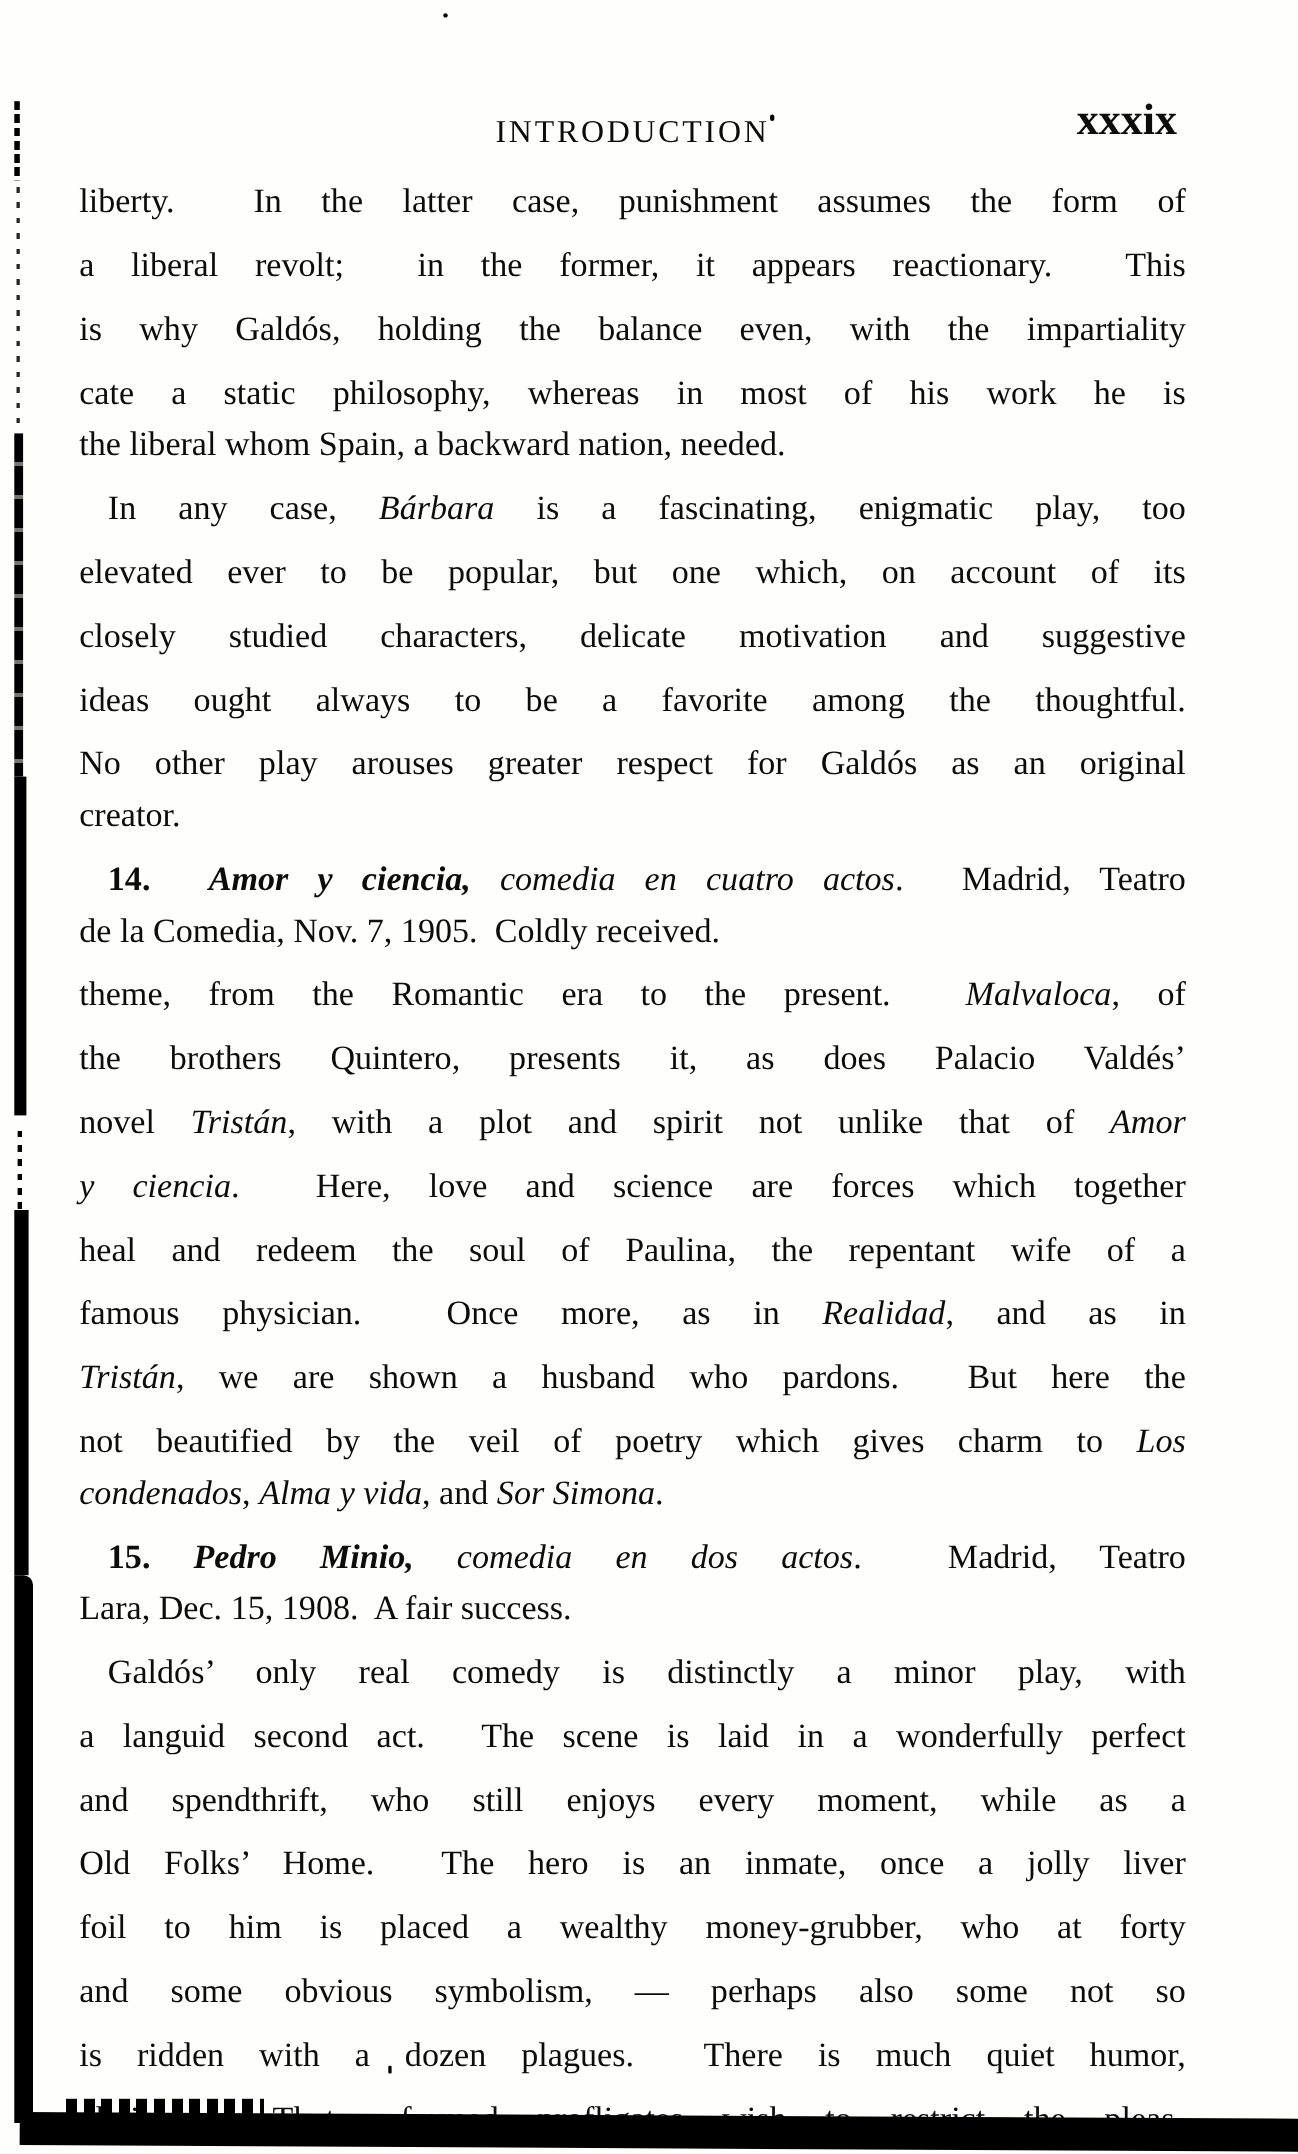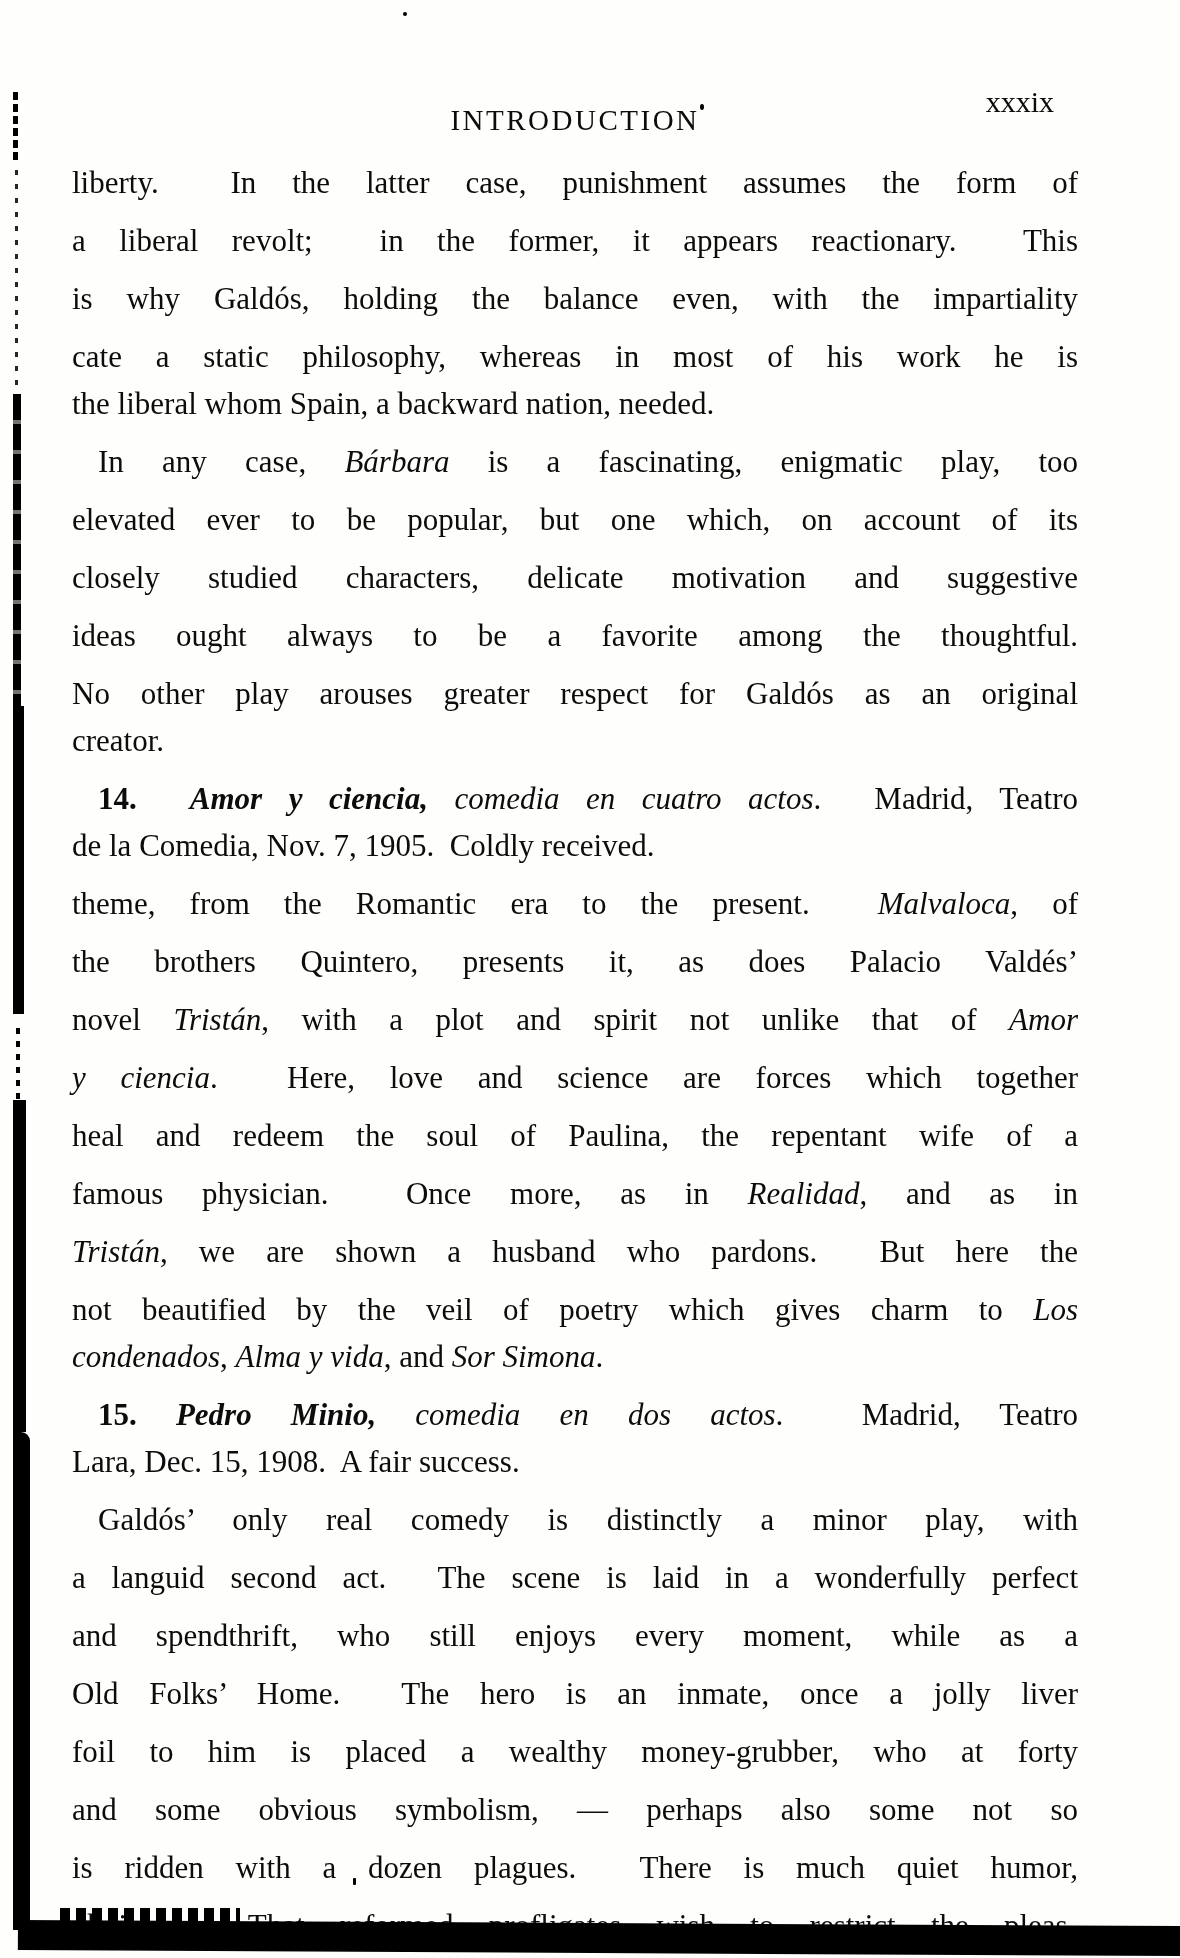--- a/index.html
+++ b/index.html
@@ -13,21 +13,21 @@
     color:#0c0c0c;
   }
   
   .header { position:absolute; left:72px; top:84px; width:1006px; height:44px; }
   .header .title {
     position:absolute; left:0; right:0; top:0;
     text-align:center; font-size:29px; letter-spacing:2.5px;
     font-weight:500;
     margin-top:20px;
   }
-  .header .pagenum { position:absolute; right:24px; top:1px; font-size:30px; }
+  .header .pagenum { position:absolute; right:8px; top:1px; font-size:40px;font-weight:bold; }
 
   
   .bodytext {
     position:absolute; left:72px; top:148px; width:1006px;
     font-size:31px; line-height:47px;
   }
   .paragraph { margin:0; }
   .line { white-space:normal; }
   .line.just { text-align:justify; text-align-last:justify;margin-top:11px; }
   .line.indent { text-indent:26px; }

